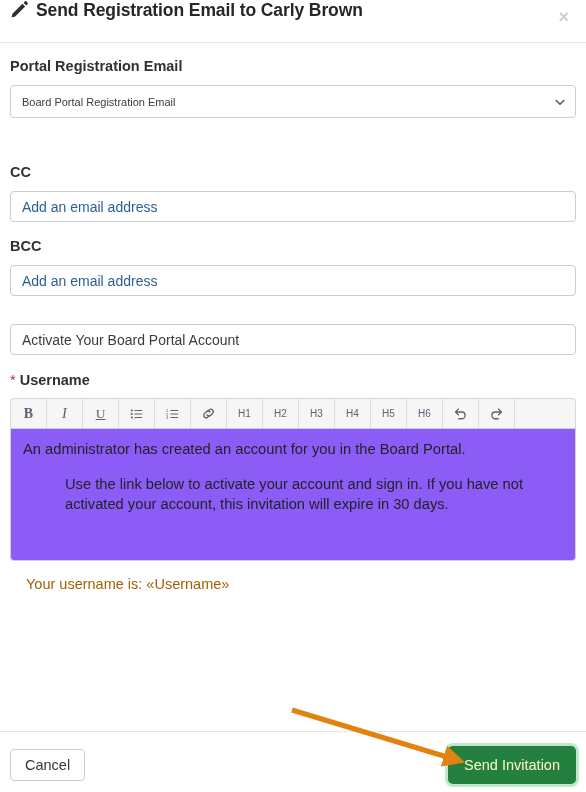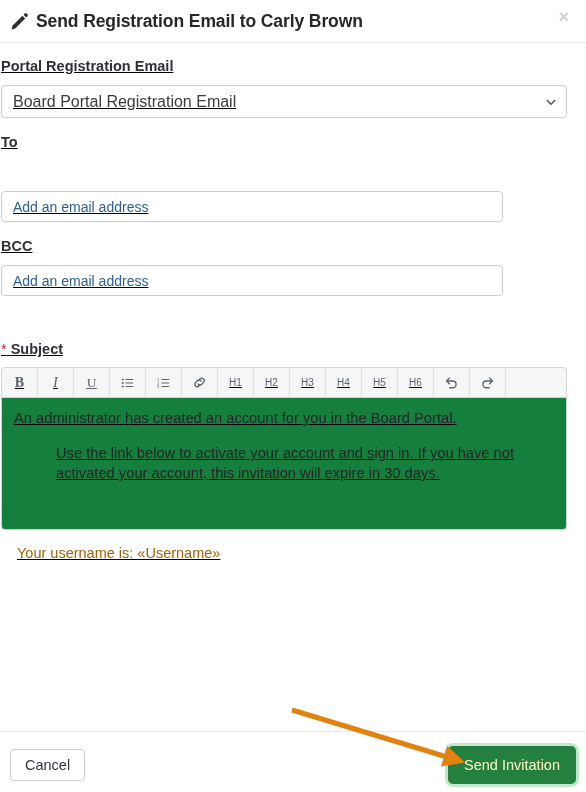--- a/index.html
+++ b/index.html
@@ -15,21 +15,20 @@
     width: 586px; height: 792px;
     background: #ffffff;
     overflow: hidden;
   }
 
   
   .modal-header {
     position: relative;
     height: 43px;
     display: flex;
-    align-items: center;
     padding: 0 14px 0 10px;
     border-bottom: 1px solid #e6e6e6;
   }
   .pencil-icon {
     width: 19px; height: 19px;
     flex: 0 0 19px;
     margin-right: 7px;
     color: #2f2f33;
     display: block;
   }
@@ -49,63 +48,62 @@
     color: #cfcfcf;
     font-weight: bold;
     cursor: pointer;
     background: none; border: none;
     padding: 2px 4px;
     font-family: "Liberation Sans", sans-serif;
   }
 
   
   .modal-body {
-    padding: 0 1px;
-    text-decoration: underline;
+    padding: 0 10px;
   }
   .field-label {
     font-size: 14.5px;
     font-weight: bold;
     color: #303036;
     margin: 0;
   }
   .req-star {
     color: #b0302b;
     font-weight: normal;
     font-size: 14.5px;
   }
   .static-value {
     font-size: 14.5px;
     color: #38383d;
   }
 
   .text-input {
     display: block;
-    width: 502px;
+    width: 566px;
     height: 31px;
     border: 1px solid #ccccd0;
     border-radius: 4px;
     background: #ffffff;
     padding: 0 11px;
     font-size: 14px;
     font-family: "Liberation Sans", sans-serif;
     color: #3b3b41;
     outline: none;
   }
   .text-input::placeholder { color: #2c5f93; opacity: 1; }
 
   select.select-input {
     display: block;
     width: 566px;
     height: 33px;
     border: 1px solid #ccccd0;
     border-radius: 4px;
     background: #ffffff;
     padding: 0 26px 0 11px;
-    font-size: 16px;
+    font-size: 11px;
     font-family: "Liberation Sans", sans-serif;
     color: #3b3b41;
     outline: none;
     -webkit-appearance: none;
     -moz-appearance: none;
     appearance: none;
   }
   .select-wrap { position: relative; width: 566px; }
   .select-chevron {
     position: absolute;
@@ -146,21 +144,21 @@
   .tb-btn.bold { font-family: "Liberation Serif", serif; font-weight: bold; font-size: 14px; }
   .tb-btn.italic { font-family: "Liberation Serif", serif; font-style: italic; font-size: 14.5px; }
   .tb-btn.underline { font-family: "Liberation Serif", serif; text-decoration: underline; font-size: 13.5px; }
   .tb-btn.heading { font-size: 10px; }
 
   .editor-area {
     width: 566px;
     height: 133px;
     border: 1px solid #d0d0d4;
     border-radius: 0 0 4px 4px;
-    background: #15803d;
+    background: #8b5cf6;
     padding: 10px 12px;
     overflow: hidden;
   }
   .editor-area p {
     margin: 0 0 15px 0;
     font-size: 14.7px;
     line-height: 20px;
     color: #232327;
   }
   .editor-area p:last-child { margin-bottom: 0; margin-left: 42px; }
@@ -242,37 +240,38 @@
         <option>Board Portal Registration Email</option>
       </select>
       <span class="select-chevron">
         <svg viewBox="0 0 16 16" fill="none" stroke="currentColor" stroke-width="2.1" stroke-linecap="round" stroke-linejoin="round">
             <path d="M3 6l5 5 5-5"></path>
           </svg>
       </span>
     </div>
 
     <div style="height:16px"></div>
-    <div class="field-label">To</div>
     <div style="height:12px"></div>
 
     <div style="height:18px"></div>
+    <div class="field-label">CC</div>
     <div style="height:11px"></div>
     <input class="text-input" type="text" placeholder="Add an email address" style="">
 
     <div style="height:16px"></div>
     <div class="field-label">BCC</div>
     <div style="height:11px"></div>
     <input class="text-input" type="text" placeholder="Add an email address" style="">
 
     <div style="height:17px"></div>
     <div style="height:11px"></div>
+    <input class="text-input" type="text" value="Activate Your Board Portal Account" style="">
 
     <div style="height:17px"></div>
-    <div class="field-label"><span class="req-star">*</span>&nbsp;<span>Subject</span></div>
+    <div class="field-label"><span class="req-star">*</span>&nbsp;<span>Username</span></div>
     <div style="height:10px"></div>
 
     <div class="editor-toolbar">
       <button class="tb-btn bold">B</button>
       <button class="tb-btn italic">I</button>
       <button class="tb-btn underline">U</button>
       <button class="tb-btn">
         <svg width="14" height="14" viewBox="0 0 16 16" fill="currentColor">
             <circle cx="2" cy="4" r="1.2"></circle>
             <circle cx="2" cy="8" r="1.2"></circle>

